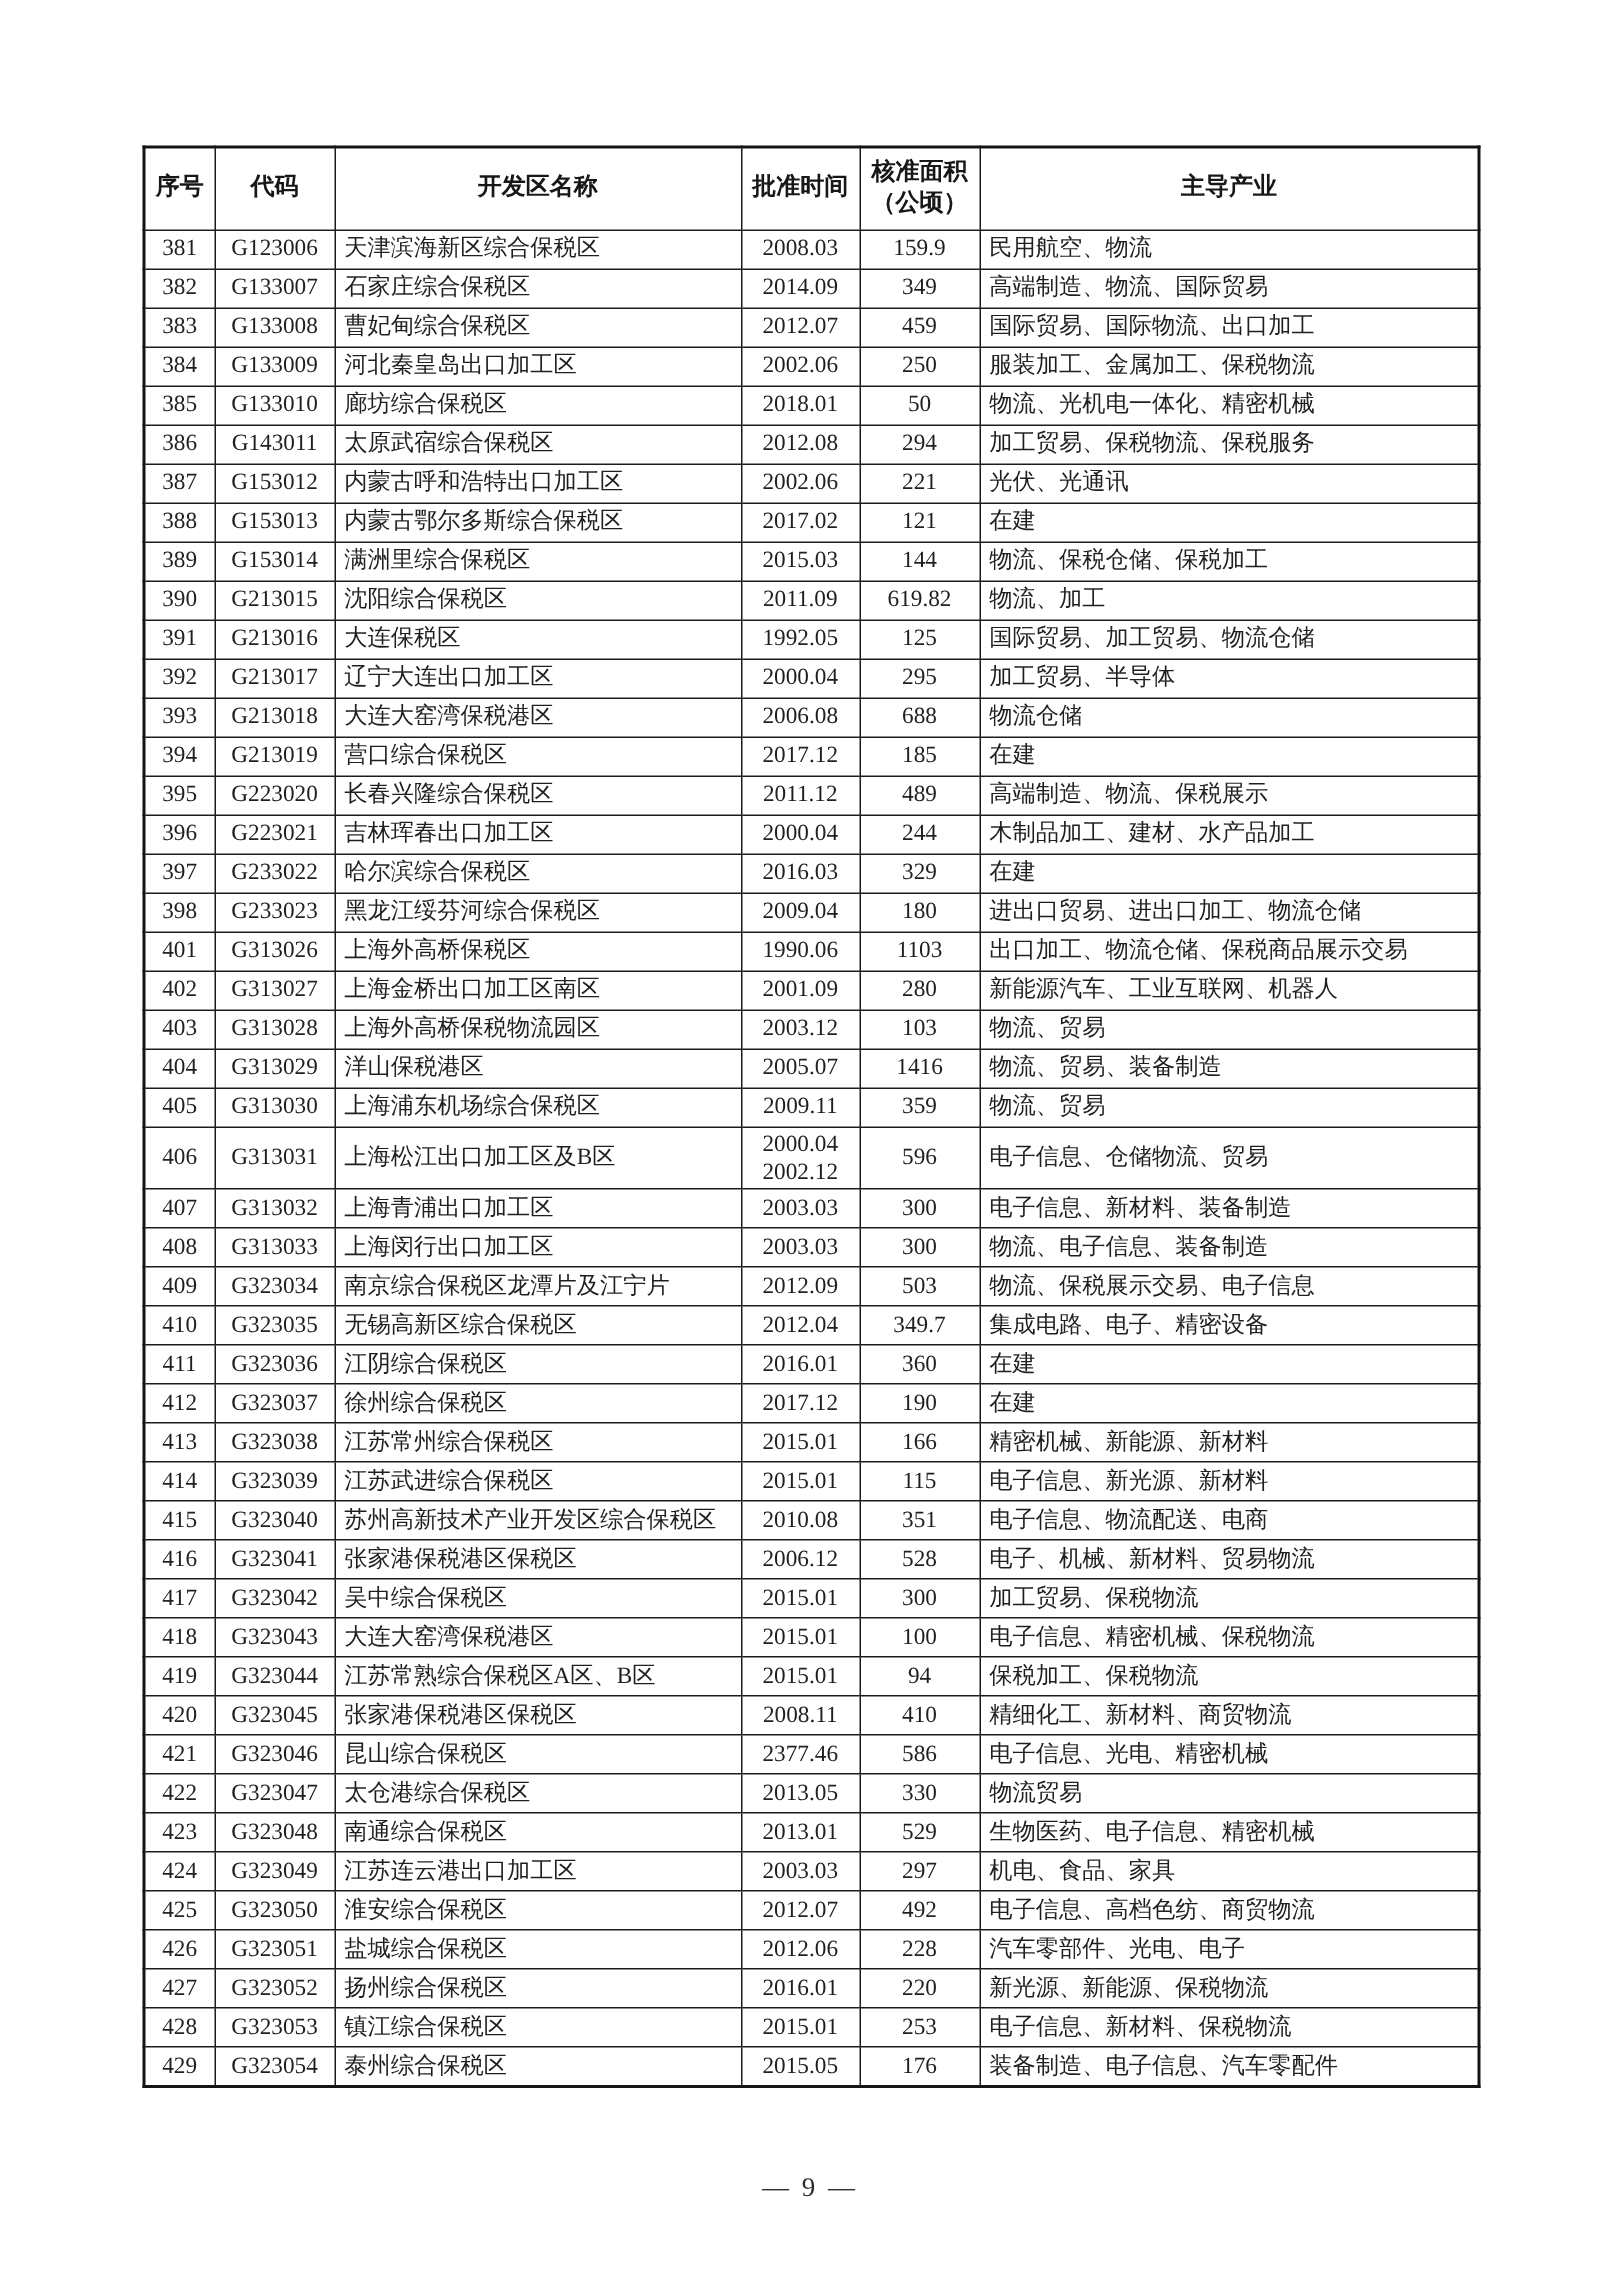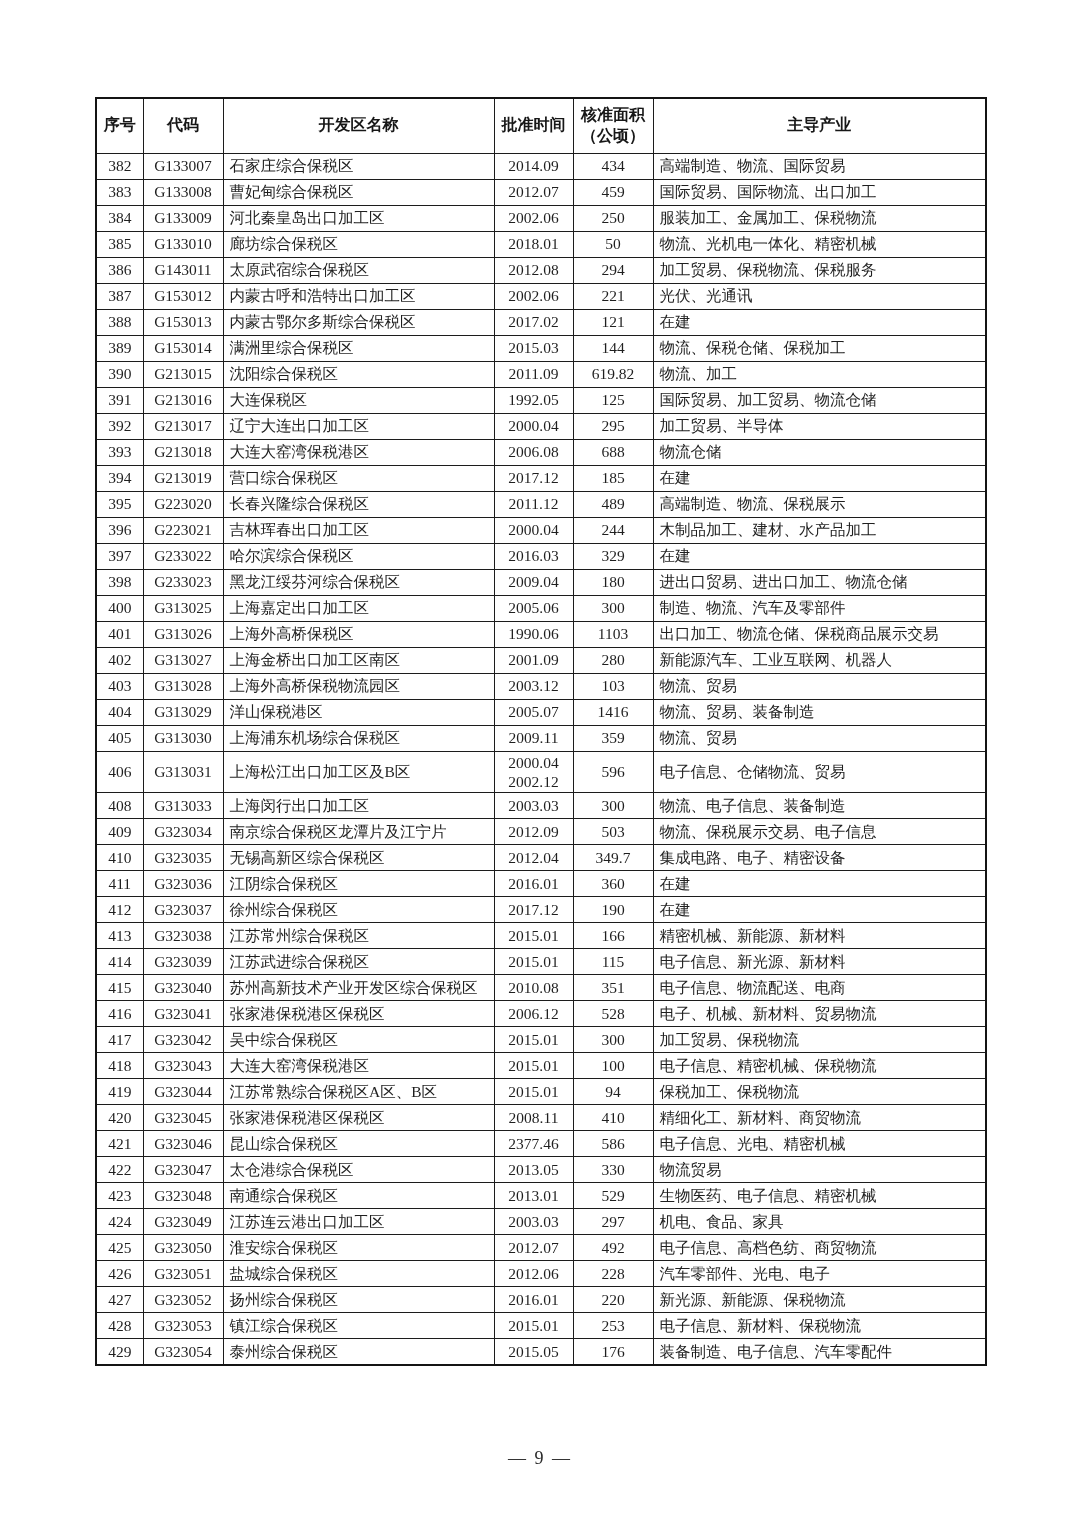--- a/index.html
+++ b/index.html
@@ -87,25 +87,33 @@
         <th>代码</th>
         <th>开发区名称</th>
         <th>批准时间</th>
         <th>核准面积
 （公顷）</th>
         <th>主导产业</th>
       </tr>
     </thead>
     <tbody>
         <tr>
+          <td class="c-center">381</td>
+          <td class="c-center">G123006</td>
+          <td class="c-left">天津滨海新区综合保税区</td>
+          <td class="c-center c-pre">2008.03</td>
+          <td class="c-center">159.9</td>
+          <td class="c-left">民用航空、物流</td>
+        </tr>
+        <tr>
           <td class="c-center">382</td>
           <td class="c-center">G133007</td>
           <td class="c-left">石家庄综合保税区</td>
           <td class="c-center c-pre">2014.09</td>
-          <td class="c-center">434</td>
+          <td class="c-center">349</td>
           <td class="c-left">高端制造、物流、国际贸易</td>
         </tr>
         <tr>
           <td class="c-center">383</td>
           <td class="c-center">G133008</td>
           <td class="c-left">曹妃甸综合保税区</td>
           <td class="c-center c-pre">2012.07</td>
           <td class="c-center">459</td>
           <td class="c-left">国际贸易、国际物流、出口加工</td>
         </tr>
@@ -221,28 +229,20 @@
           <td class="c-center">329</td>
           <td class="c-left">在建</td>
         </tr>
         <tr>
           <td class="c-center">398</td>
           <td class="c-center">G233023</td>
           <td class="c-left">黑龙江绥芬河综合保税区</td>
           <td class="c-center c-pre">2009.04</td>
           <td class="c-center">180</td>
           <td class="c-left">进出口贸易、进出口加工、物流仓储</td>
-        </tr>
-        <tr>
-          <td class="c-center">400</td>
-          <td class="c-center">G313025</td>
-          <td class="c-left">上海嘉定出口加工区</td>
-          <td class="c-center c-pre">2005.06</td>
-          <td class="c-center">300</td>
-          <td class="c-left">制造、物流、汽车及零部件</td>
         </tr>
         <tr>
           <td class="c-center">401</td>
           <td class="c-center">G313026</td>
           <td class="c-left">上海外高桥保税区</td>
           <td class="c-center c-pre">1990.06</td>
           <td class="c-center">1103</td>
           <td class="c-left">出口加工、物流仓储、保税商品展示交易</td>
         </tr>
         <tr>
@@ -280,20 +280,28 @@
         <tr>
           <td class="c-center">406</td>
           <td class="c-center">G313031</td>
           <td class="c-left">上海松江出口加工区及B区</td>
           <td class="c-center c-pre">2000.04
 2002.12</td>
           <td class="c-center">596</td>
           <td class="c-left">电子信息、仓储物流、贸易</td>
         </tr>
         <tr>
+          <td class="c-center">407</td>
+          <td class="c-center">G313032</td>
+          <td class="c-left">上海青浦出口加工区</td>
+          <td class="c-center c-pre">2003.03</td>
+          <td class="c-center">300</td>
+          <td class="c-left">电子信息、新材料、装备制造</td>
+        </tr>
+        <tr>
           <td class="c-center">408</td>
           <td class="c-center">G313033</td>
           <td class="c-left">上海闵行出口加工区</td>
           <td class="c-center c-pre">2003.03</td>
           <td class="c-center">300</td>
           <td class="c-left">物流、电子信息、装备制造</td>
         </tr>
         <tr>
           <td class="c-center">409</td>
           <td class="c-center">G323034</td>

